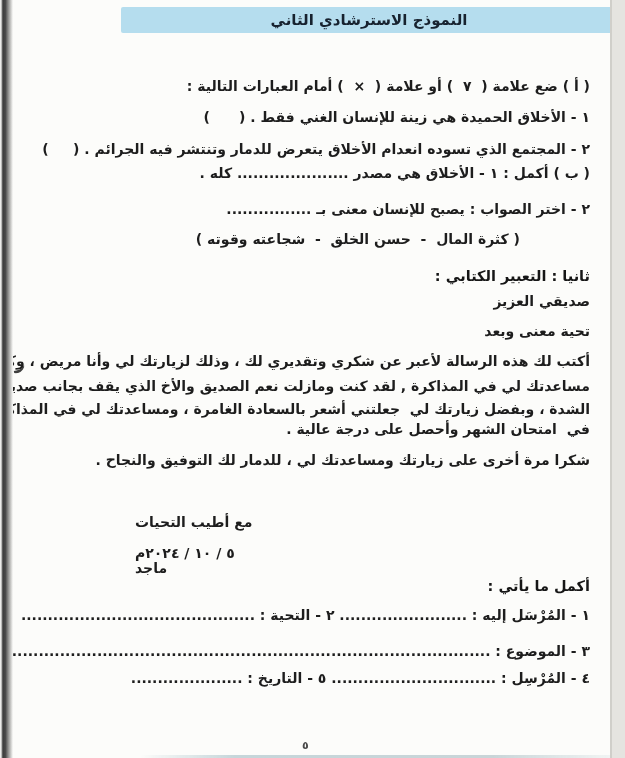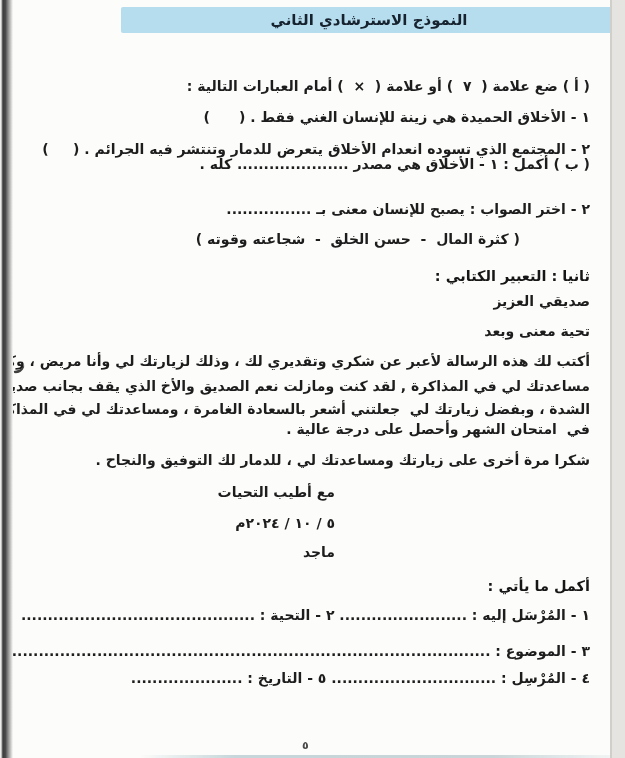--- a/index.html
+++ b/index.html
@@ -82,22 +82,23 @@
     color: #1d1d1d;
     white-space: pre;
     z-index: 2;
   }
   .row.heading { font-size: 14.5px; color: #161616; }
   .row.indent  { right: 105px; }
   .sig-line {
     position: absolute;
     left: 135px;
     width: 200px;
-    text-align: right;
+    text-align: left;
     right: auto;
+    margin-top: 30px;
   }
   .page-number {
     position: absolute;
     left: 302px; top: 739px;
     font-size: 11px;
     font-weight: 700;
     color: #4a4a4a;
     z-index: 2;
   }
 </style>
@@ -106,36 +107,36 @@
 
 <div class="sheet">
 
   <div class="title-bar">
     <span class="title-text">النموذج الاسترشادي الثاني</span>
   </div>
 
   <div class="row" style="top:76px">( أ ) ضع علامة (  ٧  ) أو علامة (  ×  ) أمام العبارات التالية :</div>
   <div class="row" style="top:107px">١ - الأخلاق الحميدة هي زينة للإنسان الغني فقط . (      )</div>
   <div class="row" style="top:139px">٢ - المجتمع الذي تسوده انعدام الأخلاق يتعرض للدمار وتنتشر فيه الجرائم . (     )</div>
-  <div class="row" style="top:154px">( ب ) أكمل : ١ - الأخلاق هي مصدر ..................... كله .</div>
+  <div class="row" style="top:163px">( ب ) أكمل : ١ - الأخلاق هي مصدر ..................... كله .</div>
   <div class="row" style="top:199px">٢ - اختر الصواب : يصبح للإنسان معنى بـ ................</div>
   <div class="row indent" style="top:229px">( كثرة المال  -  حسن الخلق  -  شجاعته وقوته )</div>
 
   <div class="row heading" style="top:266px">ثانيا : التعبير الكتابي :</div>
   <div class="row" style="top:291px">صديقي العزيز</div>
   <div class="row" style="top:321px">تحية معنى وبعد</div>
   <div class="row" style="top:351px">أكتب لك هذه الرسالة لأعبر عن شكري وتقديري لك ، وذلك لزيارتك لي وأنا مريض ، وكذلك</div>
   <div class="row" style="top:376px">مساعدتك لي في المذاكرة , لقد كنت ومازلت نعم الصديق والأخ الذي يقف بجانب صديقه وقت</div>
   <div class="row" style="top:399px">الشدة ، وبفضل زيارتك لي  جعلتني أشعر بالسعادة الغامرة ، ومساعدتك لي في المذاكرة جعلتني أجيب</div>
   <div class="row" style="top:419px">في  امتحان الشهر وأحصل على درجة عالية .</div>
   <div class="row" style="top:450px">شكرا مرة أخرى على زيارتك ومساعدتك لي ، للدمار لك التوفيق والنجاح .</div>
 
   <div class="row sig-line" style="top:482px">مع أطيب التحيات</div>
   <div class="row sig-line" style="top:513px">٥ / ١٠ / ٢٠٢٤م</div>
-  <div class="row sig-line" style="top:542px">ماجد</div>
+  <div class="row sig-line" style="top:528px">ماجد</div>
 
   <div class="row heading" style="top:576px">أكمل ما يأتي :</div>
   <div class="row" style="top:605px">١ - المُرْسَل إليه : ........................ ٢ - التحية : ............................................</div>
   <div class="row" style="top:641px">٣ - الموضوع : ......................................................................................................</div>
   <div class="row" style="top:668px">٤ - المُرْسِل : ............................... ٥ - التاريخ : .....................</div>
 
   <div class="page-number">٥</div>
 
   <div class="ink-mark"></div>
   <div class="edge-left"></div>

